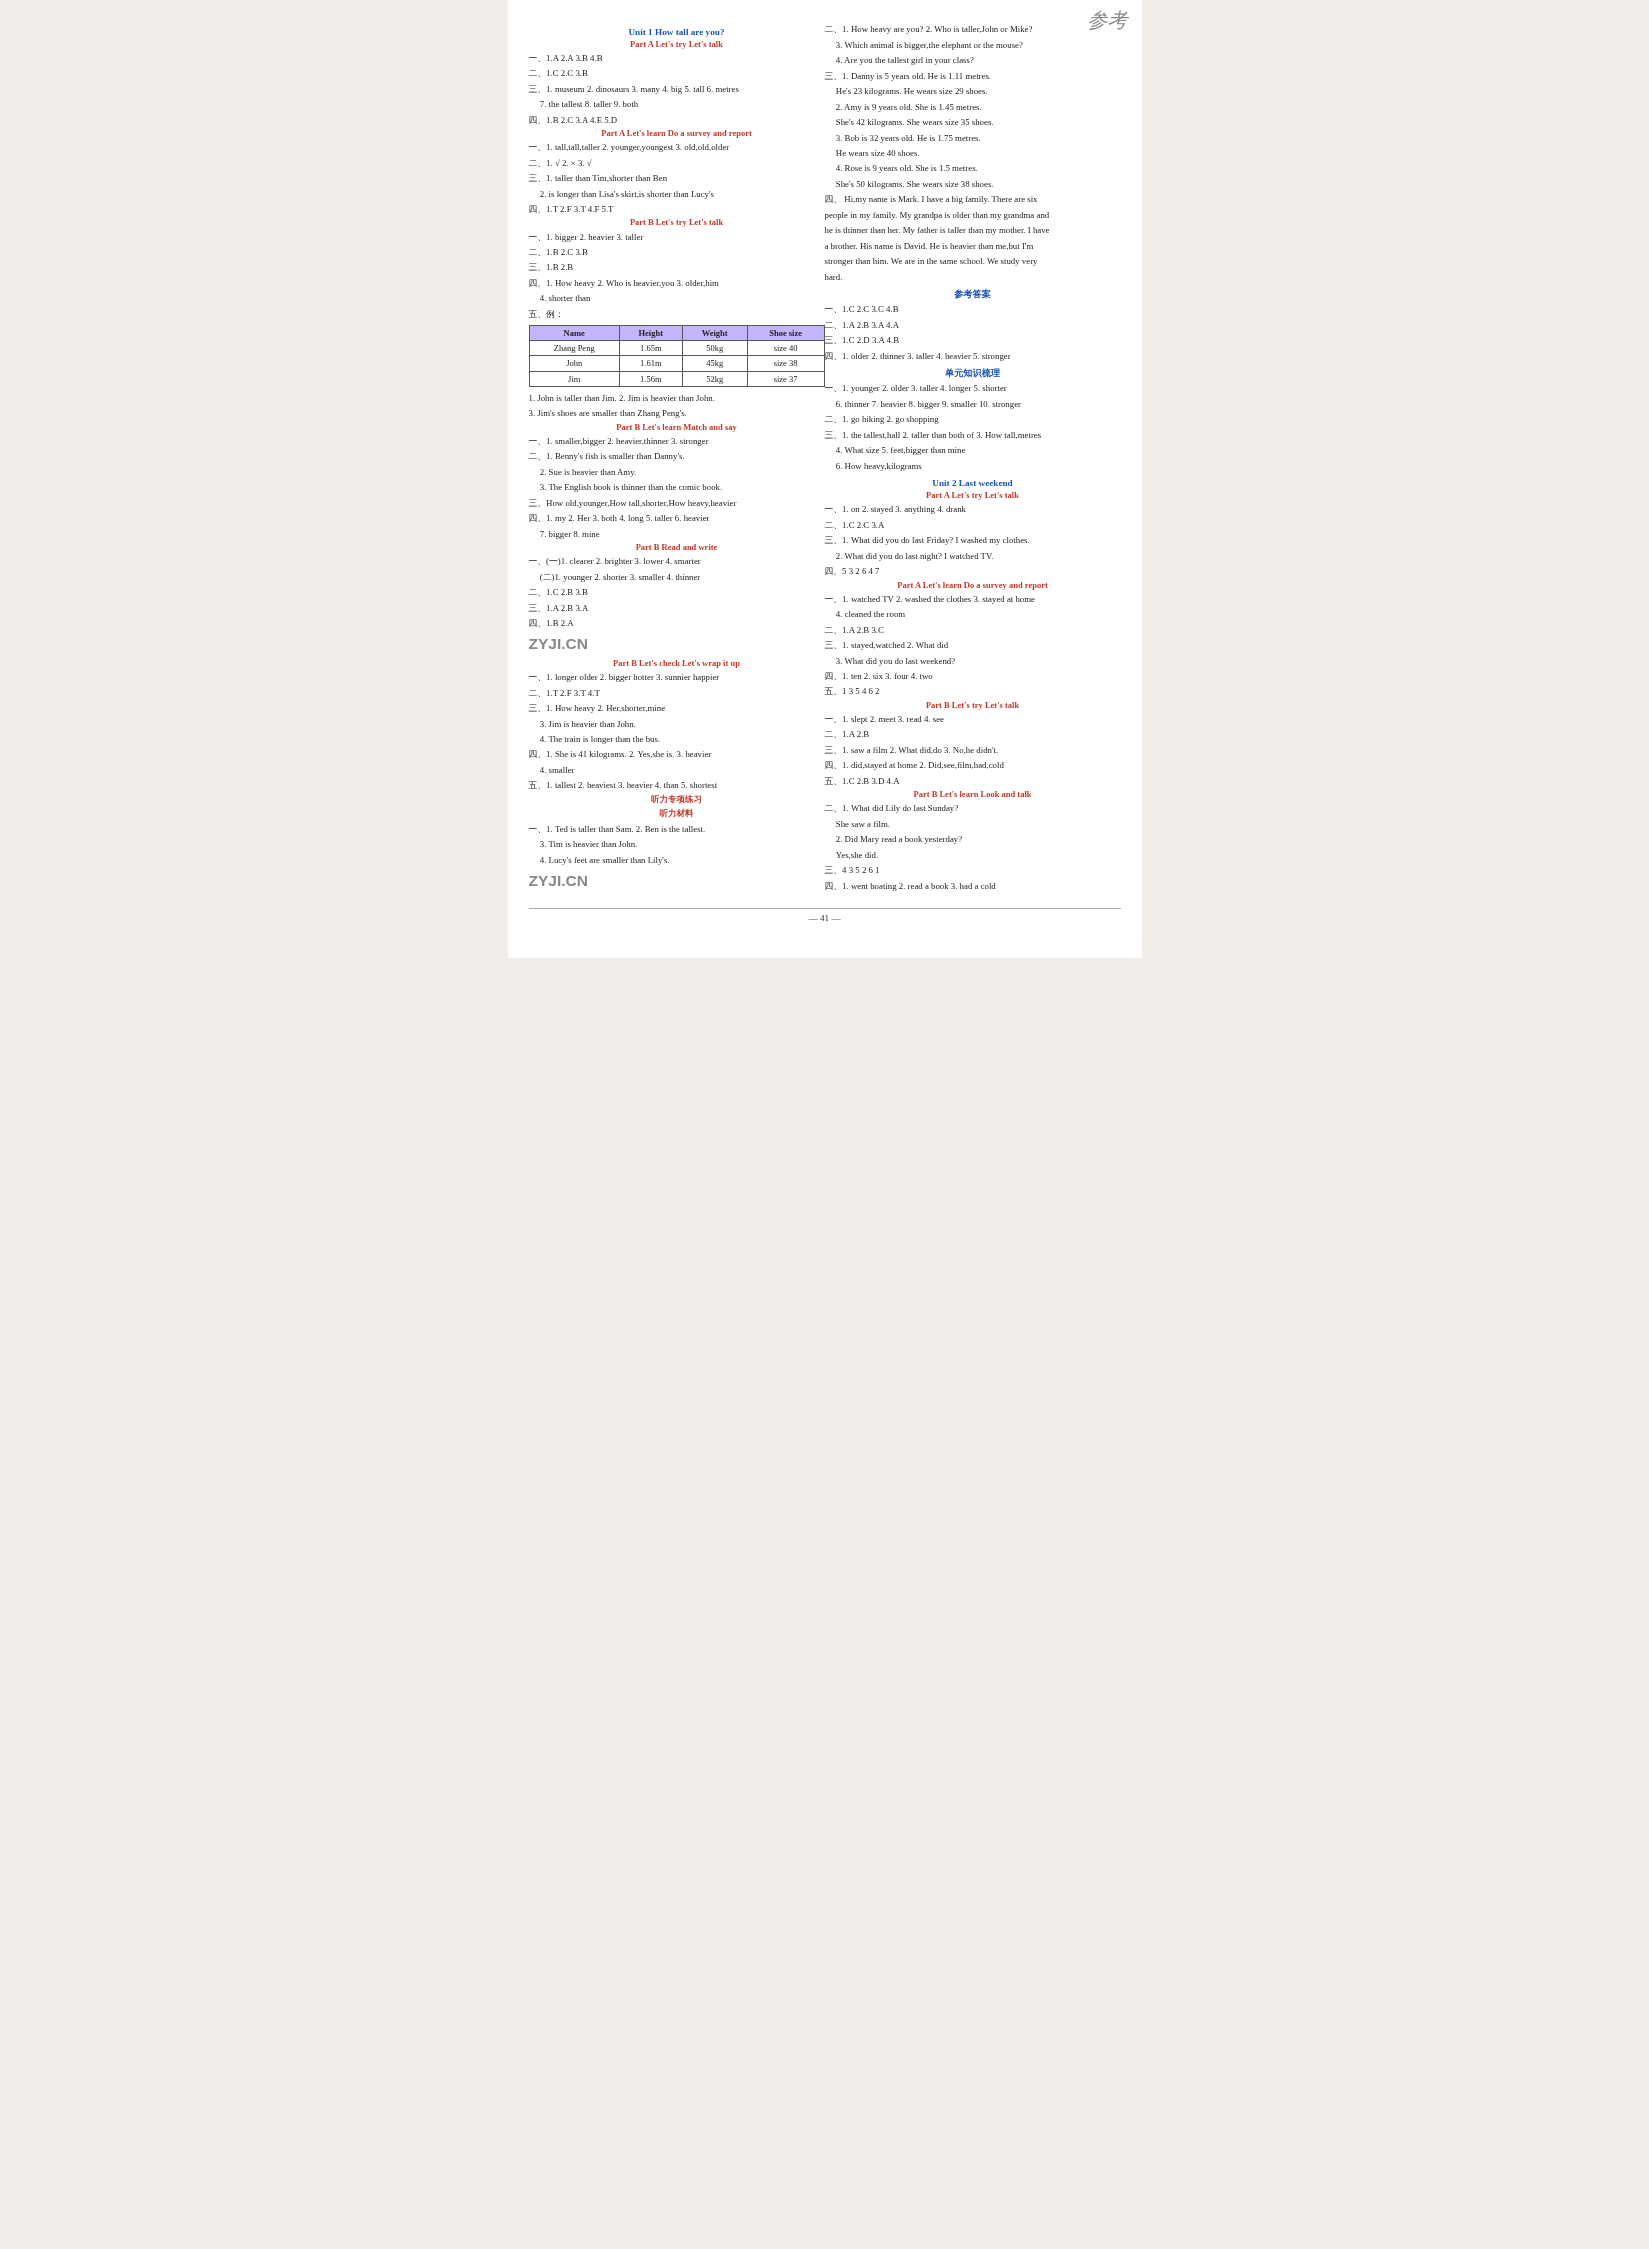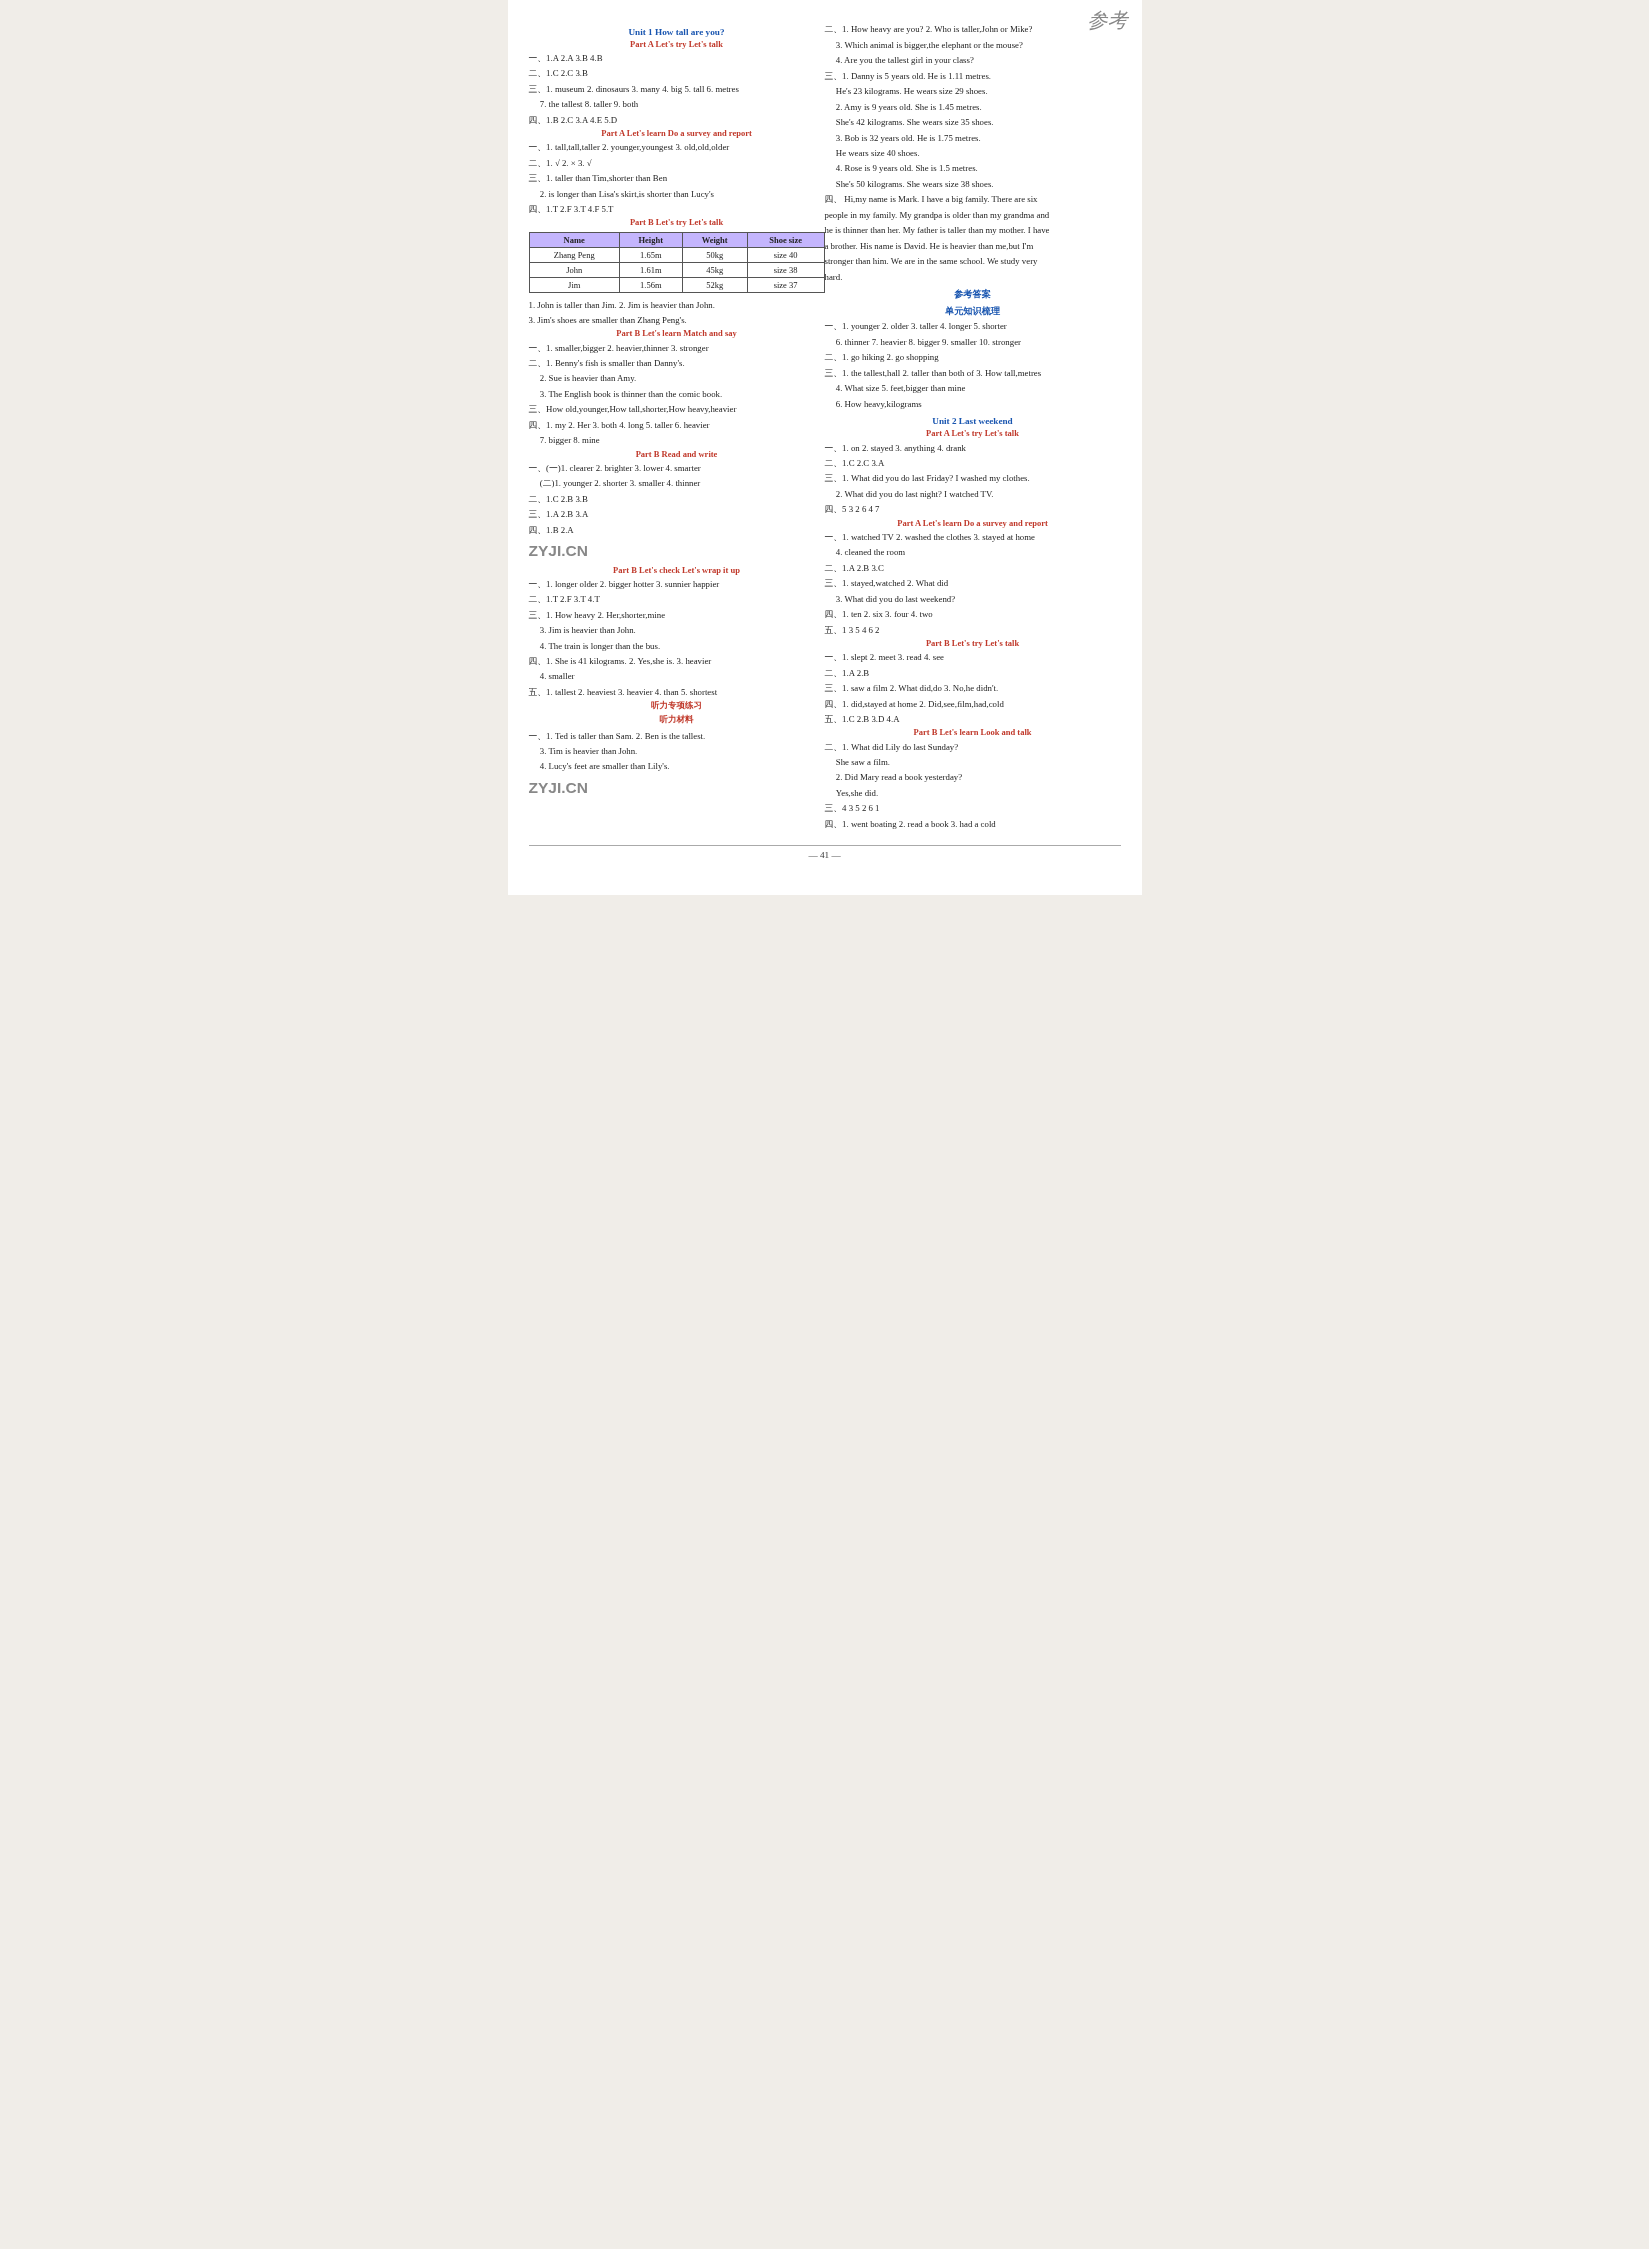--- a/index.html
+++ b/index.html
@@ -128,20 +128,28 @@
       <div class="sub-title">Part A   Let's learn   Do a survey and report</div>
       <div>
         <div class="answer-line">一、1. tall,tall,taller  2. younger,youngest  3. old,old,older</div>
         <div class="answer-line">二、1. √  2. ×  3. √</div>
         <div class="answer-line">三、1. taller than Tim,shorter than Ben</div>
         <div class="answer-line indent">2. is longer than Lisa's skirt,is shorter than Lucy's</div>
         <div class="answer-line">四、1.T  2.F  3.T  4.F  5.T</div>
       </div>
 
       <div class="sub-title">Part B   Let's try   Let's talk</div>
+      <div>
+        <div class="answer-line">一、1. bigger  2. heavier  3. taller</div>
+        <div class="answer-line">二、1.B  2.C  3.B</div>
+        <div class="answer-line">三、1.B  2.B</div>
+        <div class="answer-line">四、1. How heavy  2. Who is heavier,you  3. older,him</div>
+        <div class="answer-line indent">4. shorter than</div>
+        <div class="answer-line">五、例：</div>
+      </div>
 
       <div class="table-wrap">
         <table class="answer-table">
           <thead>
             <tr>
               <th>Name</th>
               <th>Height</th>
               <th>Weight</th>
               <th>Shoe size</th>
             </tr>
@@ -235,20 +243,26 @@
         <div class="answer-line indent">She's 50 kilograms. She wears size 38 shoes.</div>
         <div class="answer-line">四、  Hi,my name is Mark. I have a big family. There are six</div>
         <div class="answer-line">people in my family. My grandpa is older than my grandma and</div>
         <div class="answer-line">he is thinner than her. My father is taller than my mother. I have</div>
         <div class="answer-line">a brother. His name is David. He is heavier than me,but I'm</div>
         <div class="answer-line">stronger than him. We are in the same school. We study very</div>
         <div class="answer-line">hard.</div>
       </div>
 
       <div class="ref-answers">参考答案</div>
+      <div>
+        <div class="answer-line">一、1.C  2.C  3.C  4.B</div>
+        <div class="answer-line">二、1.A  2.B  3.A  4.A</div>
+        <div class="answer-line">三、1.C  2.D  3.A  4.B</div>
+        <div class="answer-line">四、1. older  2. thinner  3. taller  4. heavier  5. stronger</div>
+      </div>
 
       <div class="unit-knowledge">单元知识梳理</div>
       <div>
         <div class="answer-line">一、1. younger  2. older  3. taller  4. longer  5. shorter</div>
         <div class="answer-line indent">6. thinner  7. heavier  8. bigger  9. smaller  10. stronger</div>
         <div class="answer-line">二、1. go hiking  2. go shopping</div>
         <div class="answer-line">三、1. the tallest,hall  2. taller than both of  3. How tall,metres</div>
         <div class="answer-line indent">4. What size  5. feet,bigger than mine</div>
         <div class="answer-line indent">6. How heavy,kilograms</div>
       </div>

